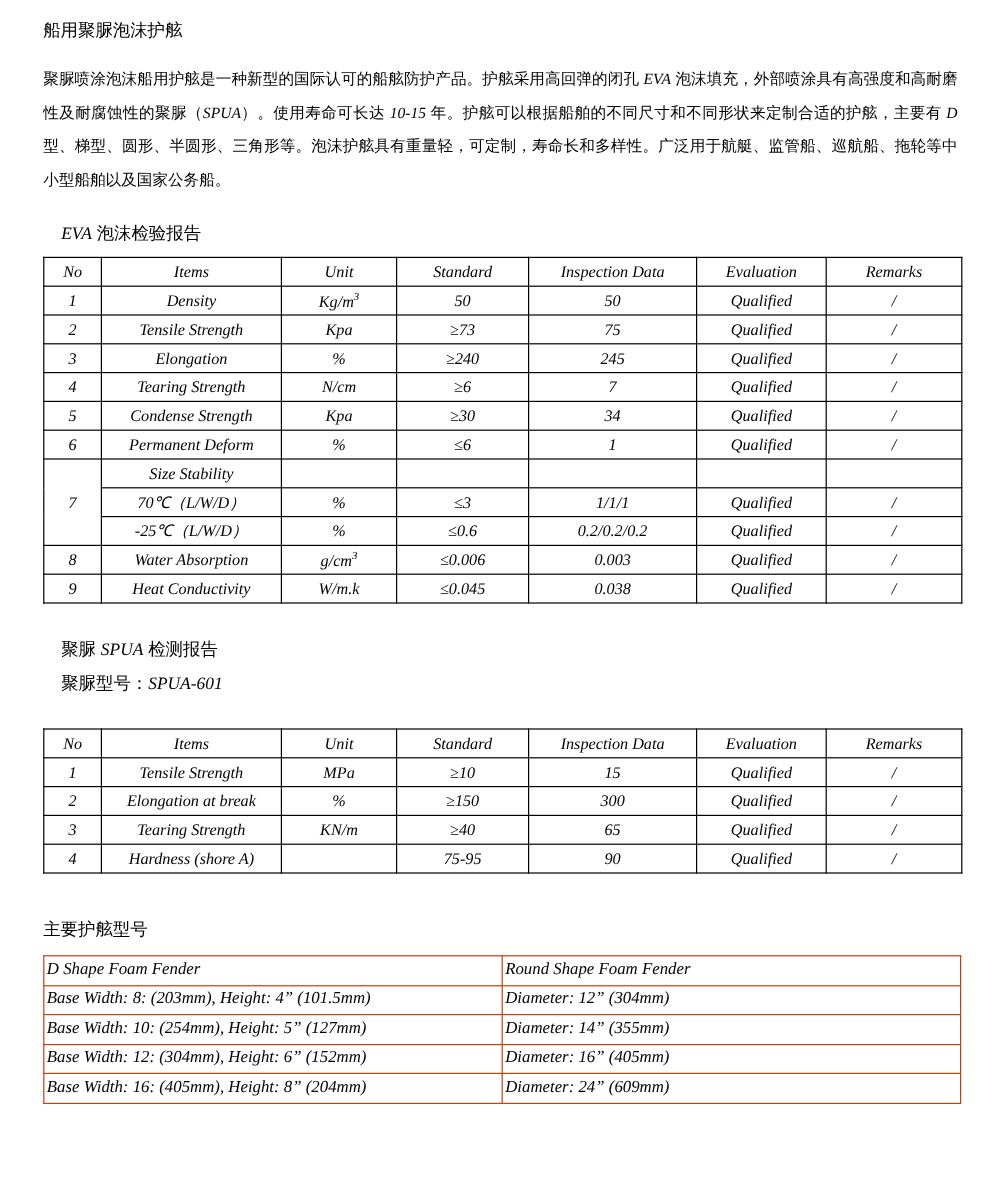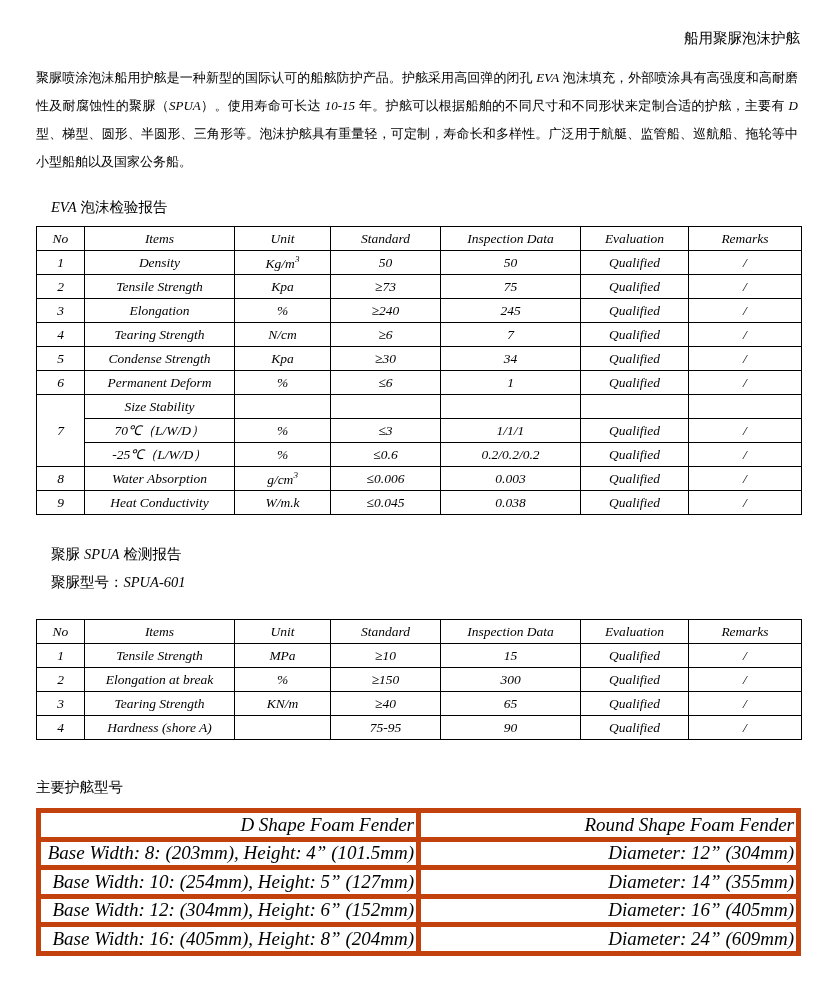--- a/index.html
+++ b/index.html
@@ -17,22 +17,21 @@
   }
   .page {
     padding: 14px 30px 0 32px;
     box-sizing: border-box;
     width: 830px;
   }
   .doc-title {
     font-family: "Liberation Sans", sans-serif;
     font-size: 14.5px;
     line-height: 24px;
-    margin: 12px 0 14px 4px;
-    text-align: right;
+    margin: 0 0 14px 4px;
   }
   .intro {
     font-family: "Liberation Sans", sans-serif;
     font-size: 13px;
     line-height: 28px;
     text-align: justify;
     margin: 0 2px 18px 4px;
   }
   .intro .it {
     font-family: "Liberation Serif", serif;
@@ -83,25 +82,25 @@
   .gap-sm { height: 16px; }
   .gap-md { height: 26px; }
   .gap-lg { height: 34px; }
   table.fender {
     border-collapse: collapse;
     width: 765px;
     margin: 8px 0 0 4px;
     table-layout: fixed;
   }
   table.fender td, table.fender th {
-    border: 5px solid #c2410c;
+    border: 1px solid #c2410c;
     font-family: "Liberation Serif", serif;
     font-style: italic;
-    font-size: 19px;
-    text-align: right;
+    font-size: 14px;
+    text-align: left;
     height: 23.5px;
     padding: 0 2px;
     font-weight: normal;
     white-space: nowrap;
   }
 </style>
 </head>
 <body>
 
 <div class="page">

